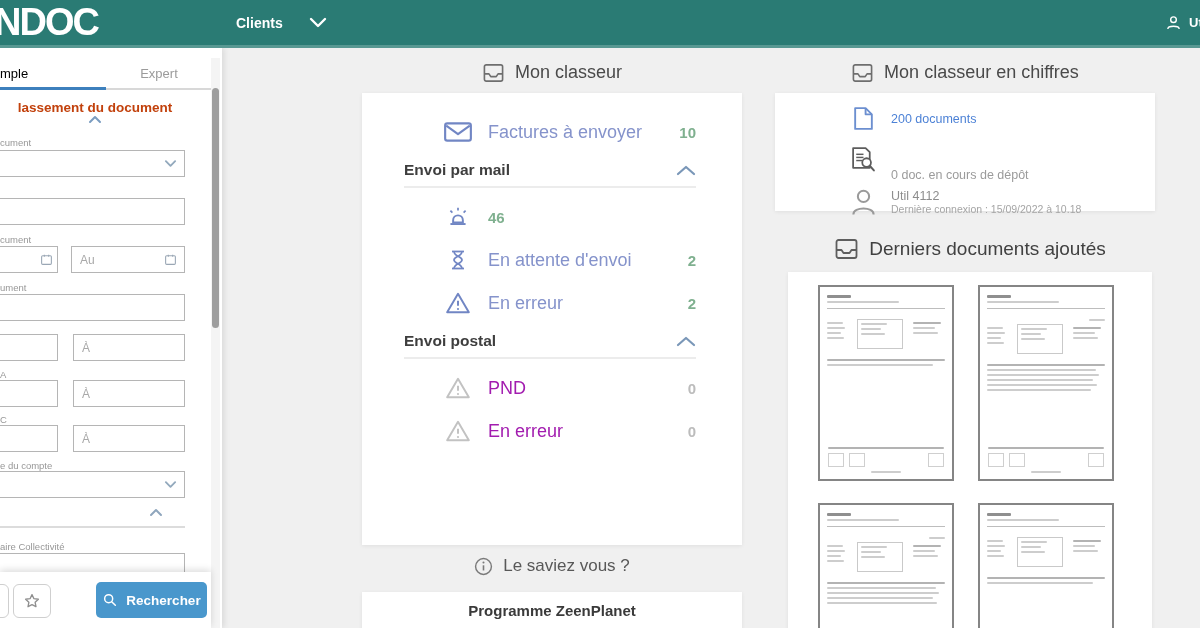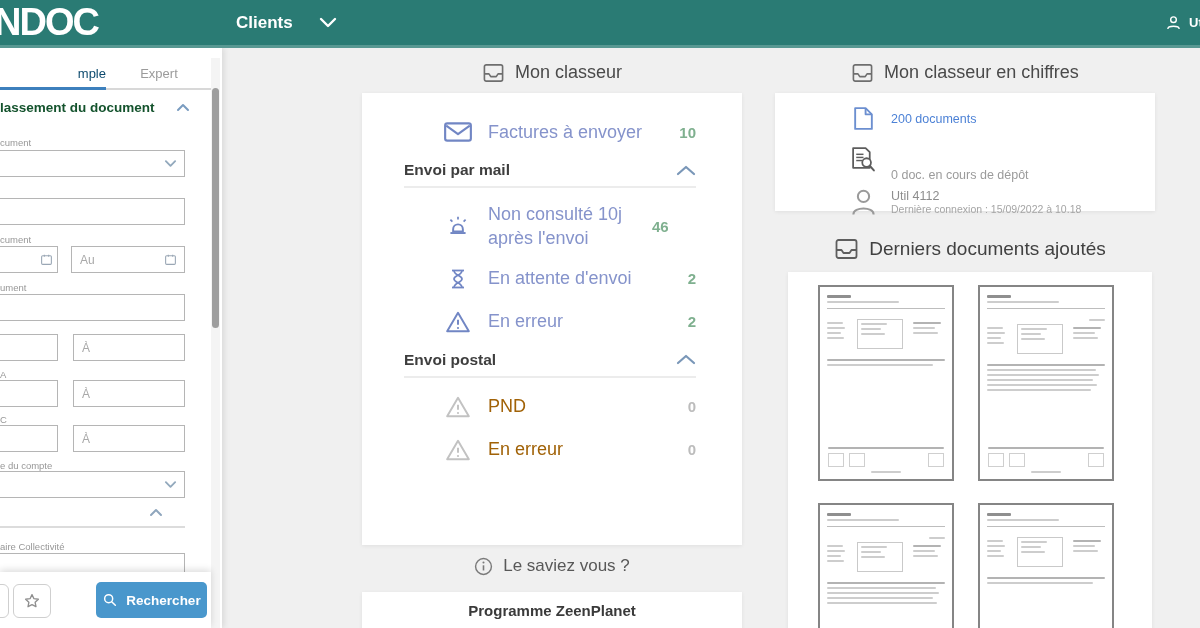--- a/index.html
+++ b/index.html
@@ -7,35 +7,35 @@
               font-family:"Liberation Sans", sans-serif; }
   .stage { position:relative; width:1200px; height:628px; overflow:hidden; }
 
   
   .topbar { position:absolute; left:0; top:0; width:1200px; height:48px;
             background:#2a7b74; border-bottom:3px solid rgba(255,255,255,.22); z-index:30; }
   .logo { position:absolute; left:-6px; top:1px; color:#ffffff; font-size:38px; font-weight:800;
           letter-spacing:-2px; cursor:pointer; }
   .nav-clients { position:absolute; left:236px; top:0; height:45px; display:flex; align-items:center;
                  gap:26px; color:#fff; cursor:pointer; }
-  .nav-clients .lbl { font-size:17px; font-weight:600; }
+  .nav-clients .lbl { font-size:14px; font-weight:600; }
   .user-area { position:absolute; right:-10px; top:0; height:45px; display:flex; align-items:center;
                gap:7px; color:#fff; cursor:pointer; }
   .user-area .lbl { font-size:13px; font-weight:700; }
 
   
   .sidebar { position:absolute; left:0; top:48px; width:222px; height:580px; background:#ffffff;
              box-shadow:2px 0 6px rgba(0,0,0,.10); z-index:20; }
   .tabs { position:absolute; left:0; top:14px; width:212px; height:28px; display:flex;
           border-bottom:2px solid #d8d8d8; }
   .tab { flex:1; font-size:13px; text-align:center; color:#9b9b9b; padding-top:4px; cursor:pointer; }
-  .tab.active { color:#0c4a6e; text-align:right; border-bottom:3px solid #3d80bd; margin-bottom:-2px; }
+  .tab.active { color:#000000; text-align:left; border-bottom:3px solid #3d80bd; margin-bottom:-2px; }
   .side-head { position:absolute; left:0; top:52px; width:190px; display:flex; align-items:center;
-               justify-content:space-between; color:#14532d; font-size:13.5px; font-weight:700;
-               cursor:pointer; }
+               justify-content:space-between; color:#c2410c; font-size:13.5px; font-weight:700;
+               cursor:pointer;flex-direction:column; }
   .flabel { position:absolute; left:0; font-size:9.5px; color:#979797; }
   .fld, .select { border:1px solid #b5b5b5; border-radius:0; background:#fff; height:27px;
                   font-size:12px; color:#444; position:absolute; }
   input.fld { padding:0 8px; outline:none; }
   input.fld::placeholder { color:#a9a9a9; }
   .select { cursor:pointer; }
   .select svg { position:absolute; right:7px; top:8px; }
   .cal { position:absolute; top:7px; }
   .divider-row { position:absolute; left:0; width:185px; border-bottom:2px solid #dcdcdc; height:22px;
                  cursor:pointer; }
@@ -63,21 +63,21 @@
   .card { position:absolute; background:#fff; box-shadow:0 1px 4px rgba(0,0,0,.07); }
   .card-mc { left:362px; top:93px; width:380px; height:452px; }
   .mc-inner { padding:24px 46px 0 80px; }
   .mc-row { display:flex; align-items:center; gap:14px; margin-bottom:13px; min-height:30px; }
   .mc-row .ic { width:32px; display:flex; justify-content:center; }
   .mc-row .lb { flex:1; font-size:18px; color:#8593cb; line-height:1.35; cursor:pointer; }
   .mc-row .val { font-size:15px; font-weight:700; color:#7fb08f; }
   .mc-sec { display:flex; align-items:center; justify-content:space-between; margin:14px 0 14px -38px;
             padding-bottom:7px; border-bottom:2px solid #ececec; cursor:pointer; }
   .mc-sec .st { font-size:15.5px; font-weight:700; color:#3e3e3e; }
-  .mc-row.off .lb { color:#a16207; }
+  .mc-row.off .lb { color:#a21caf; }
   .mc-row.off .val { color:#bcbcbc; }
 
   .tip-card { left:362px; top:592px; width:380px; height:40px; display:flex; align-items:flex-start;
               justify-content:center; padding-top:10px; font-size:15px; font-weight:700; color:#3a3a3a;
               cursor:pointer; }
 
   
   .card-stats { left:775px; top:93px; width:380px; height:118px; padding:13px 20px 0 72px; }
   .st-row { display:flex; align-items:center; gap:12px; margin-bottom:5px; }
   .st-row .ic { width:32px; display:flex; justify-content:center; }
@@ -266,21 +266,20 @@
       <div class="mc-row">
         <span class="ic">
           <svg width="26" height="26" viewBox="0 0 24 24">
               <path d="M7.5 15a4.5 4.5 0 0 1 9 0v2h-9z" fill="none" stroke="#7186c4" stroke-width="1.8"></path>
               <line x1="5" y1="18.5" x2="19" y2="18.5" stroke="#7186c4" stroke-width="1.8"></line>
               <line x1="12" y1="6" x2="12" y2="3.5" stroke="#7186c4" stroke-width="1.6"></line>
               <line x1="6.8" y1="8" x2="5" y2="6.2" stroke="#7186c4" stroke-width="1.6"></line>
               <line x1="17.2" y1="8" x2="19" y2="6.2" stroke="#7186c4" stroke-width="1.6"></line>
             </svg>
         </span>
-        <span class="lb" style="max-width:150px;">Non consulté 10j après l'envoi</span>
         <span class="val">46</span>
       </div>
 
 
       <div class="mc-row">
         <span class="ic">
           <svg width="24" height="26" viewBox="0 0 24 24">
               <line x1="6" y1="3.5" x2="18" y2="3.5" stroke="#7186c4" stroke-width="1.8"></line>
               <line x1="6" y1="20.5" x2="18" y2="20.5" stroke="#7186c4" stroke-width="1.8"></line>
               <path d="M8 3.5c0 5 8 5 8 8.5s-8 3.5-8 8.5" fill="none" stroke="#7186c4" stroke-width="1.7"></path>

